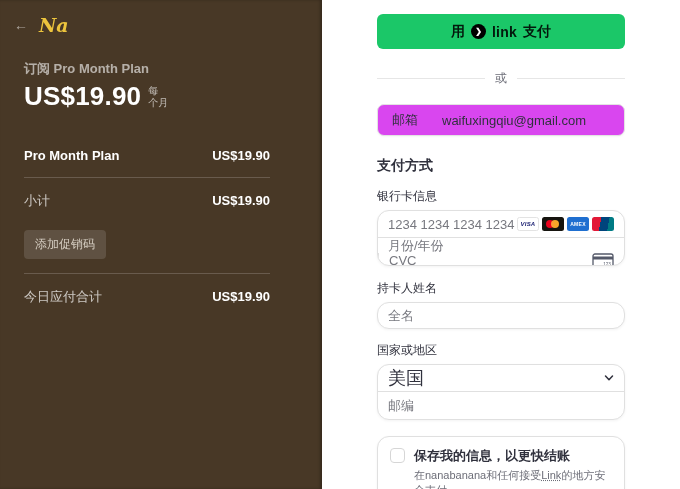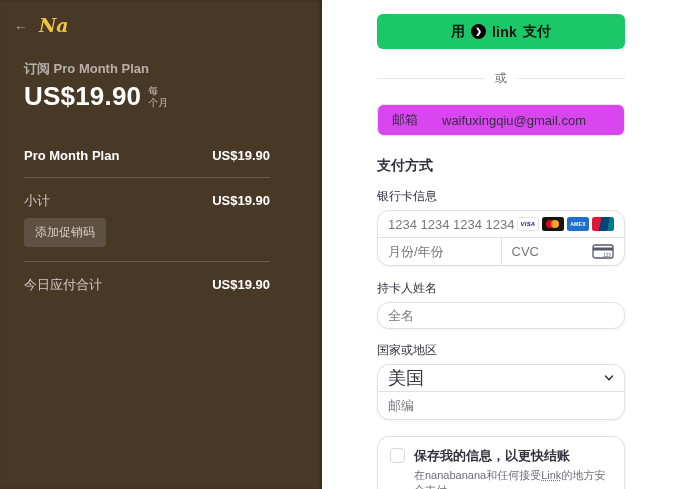--- a/index.html
+++ b/index.html
@@ -33,21 +33,21 @@
   .price-row { display: flex; align-items: center; gap: 7px; margin-top: 3px; }
   .price { font-size: 26px; font-weight: bold; letter-spacing: .2px; }
   .per { display: flex; flex-direction: column; font-size: 10px; line-height: 1.2; color: rgba(255,255,255,.65); }
   .item-row { display: flex; justify-content: space-between; margin-top: 36px; font-size: 13px; font-weight: bold; }
   .item-desc { font-size: 12px; color: rgba(255,255,255,.5); margin-top: 4px; }
   .hr { height: 1px; background: rgba(255,255,255,.18); margin: 14px 0; }
   .money-row { display: flex; justify-content: space-between; font-size: 13px; align-items: baseline; }
   .muted { color: rgba(255,255,255,.72); }
   .amount { font-weight: bold; }
   .promo-btn {
-    margin-top: 8px; display: inline-block;
+    margin-top: 20px; display: inline-block;
     background: rgba(255,255,255,.13); color: #d6cec2;
     font-size: 12px; padding: 6px 11px; border-radius: 4px;
     border: none; cursor: pointer; font-family: inherit;
   }
 
   
   .main { flex: 1; background: #fff; padding-top: 14px; }
   .col { width: 248px; margin: 0 auto; }
 
   .link-btn {
@@ -79,21 +79,21 @@
     cursor: pointer;
   }
   .email-label { color: #30313d; }
   .email-value { flex: 1; text-align: center; }
 
   .section-heading { margin: 21px 0 13px; font-size: 14px; font-weight: bold; color: #30313d; }
   .field-label { font-size: 12px; color: #30313d; margin-bottom: 5px; }
 
   .boxed { border: 1px solid #e0e0e0; border-radius: 12px; box-shadow: 0 1px 3px rgba(0,0,0,.05); background: #fff; overflow: hidden; }
   .card-row1 { display: flex; align-items: center; height: 27px; padding: 0 10px; border-bottom: 1px solid #e0e0e0; }
-  .card-row2 { display: flex; height: 27px; }
+  .card-row2 { display: flex; height: 27px; flex-direction: column; }
   .half { flex: 1; display: flex; align-items: center; padding: 0 10px; min-width: 0; }
   .half + .half { border-left: 1px solid #e0e0e0; }
 
   input { border: none; outline: none; background: transparent; font-size: 13px; color: #30313d; font-family: inherit; width: 100%; min-width: 0; }
   input::placeholder { color: #77787f; }
 
   .brand-icons { display: flex; gap: 3px; align-items: center; flex-shrink: 0; }
   .brand { width: 22px; height: 14px; border-radius: 2.5px; position: relative; overflow: hidden; }
   .brand.visa { background: #fff; border: 1px solid #e3e3e3; display: flex; align-items: center; justify-content: center; }
   .brand.visa span { font-size: 6px; font-weight: bold; font-style: italic; color: #1a1f71; letter-spacing: .2px; }

